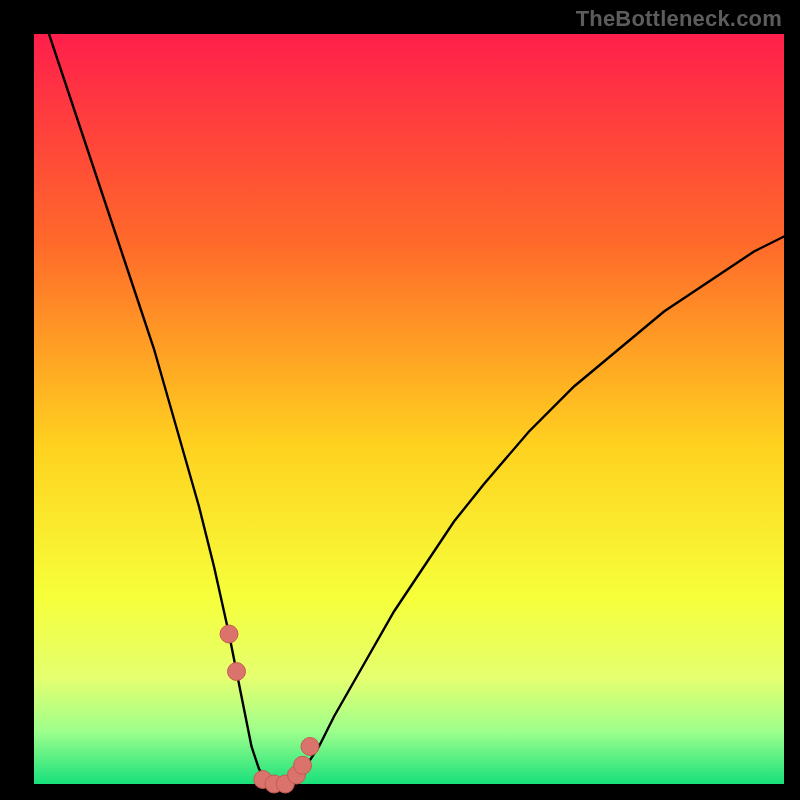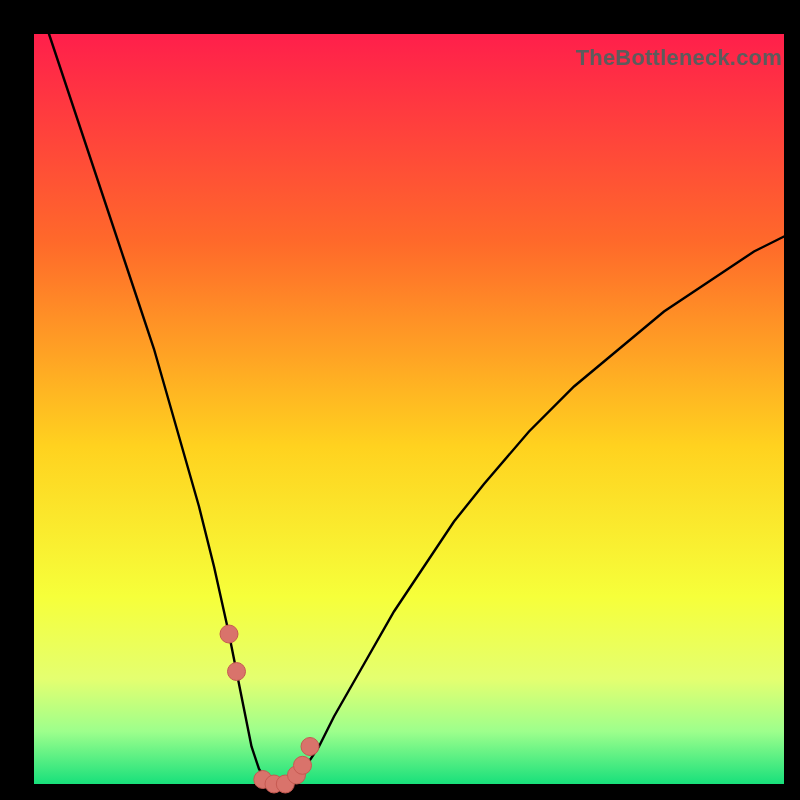--- a/index.html
+++ b/index.html
@@ -19,21 +19,20 @@
   }
   .watermark {
     position: absolute;
     top: 6px;
     right: 18px;
     font-size: 22px;
     font-weight: 600;
     color: #5c5c5c;
     letter-spacing: 0.2px;
     z-index: 10;
-    margin-top: 39px;
   }
   svg {
     position: absolute;
     left: 0;
     top: 0;
   }
 </style>
 </head>
 <body>
 <div class="frame">

